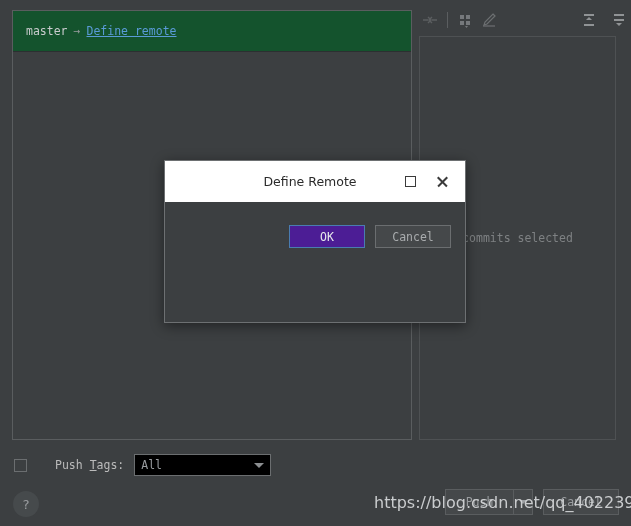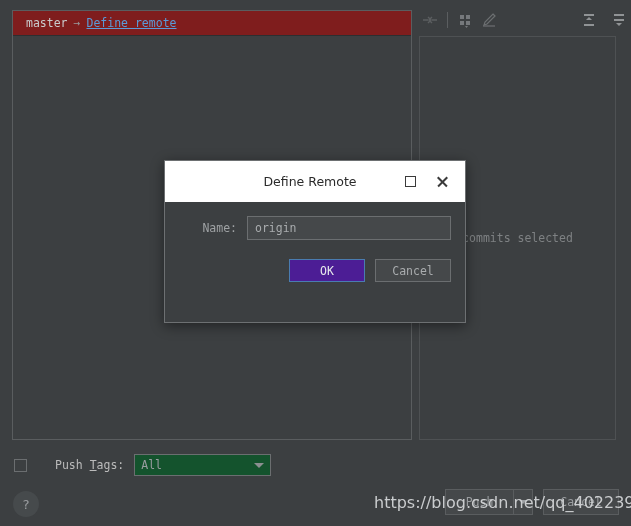--- a/index.html
+++ b/index.html
@@ -28,21 +28,21 @@
   .tspacer{flex:1;}
 
   
   .left-panel{
     position:absolute;left:12px;top:10px;width:400px;height:430px;
     border:1px solid #5a5d5f;
     background:#3c3f41;
     box-sizing:border-box;
   }
   .branch-row{
-    height:25px;background:#7f1d1d;display:flex;align-items:center;
+    height:41px;background:#14532d;display:flex;align-items:center;
     padding-left:13px;box-sizing:border-box;
     border-bottom:1px solid #2c2f31;
   }
   .branch-name{color:#c9cbcd;font-size:11.5px;}
   .branch-arrow{color:#9a9da0;margin:0 6px;font-size:11.5px;}
   .branch-link{
     color:#5a9bd8;text-decoration:underline;font-size:11.5px;cursor:pointer;
   }
 
   
@@ -58,21 +58,21 @@
     position:absolute;left:14px;top:454px;display:flex;align-items:center;height:22px;
   }
   .chk{
     width:13px;height:13px;border:1px solid #6b6e70;background:#3c3f41;
     box-sizing:border-box;margin-right:8px;
   }
   .push-tags-label{color:#bbbbbb;font-size:11.5px;margin-left:20px;}
   .push-tags-label u{text-decoration:underline;}
   .combo{
     margin-left:10px;width:137px;height:22px;border:1px solid #6b6e70;
-    background:#14532d;box-sizing:border-box;display:flex;align-items:center;
+    background:#000000;box-sizing:border-box;display:flex;align-items:center;
     padding:0 6px;justify-content:space-between;
   }
   .combo-val{color:#9a9da0;font-size:11.5px;}
   .caret{
     width:0;height:0;border-left:5px solid transparent;border-right:5px solid transparent;
     border-top:5px solid #8c8f91;
   }
 
   .help-btn{
     position:absolute;left:13px;top:491px;width:26px;height:26px;border-radius:50%;
@@ -243,24 +243,20 @@
 
   <div class="dialog">
     <div class="dlg-title">
       <span class="dlg-title-text">Define Remote</span>
       <div class="dlg-win-btns">
         <span class="sq"></span>
         <span class="xicon"></span>
       </div>
     </div>
     <div class="dlg-body">
-      <div class="frow">
-        <span class="flabel">Name:</span>
-        <div class="finput">origin</div>
-      </div>
     </div>
     <div class="dlg-actions">
       <div class="btn-ok">OK</div>
       <div class="btn-cancel">Cancel</div>
     </div>
   </div>
 
   <div class="watermark">https://blog.csdn.net/qq_40223983</div>
 
 </div>

